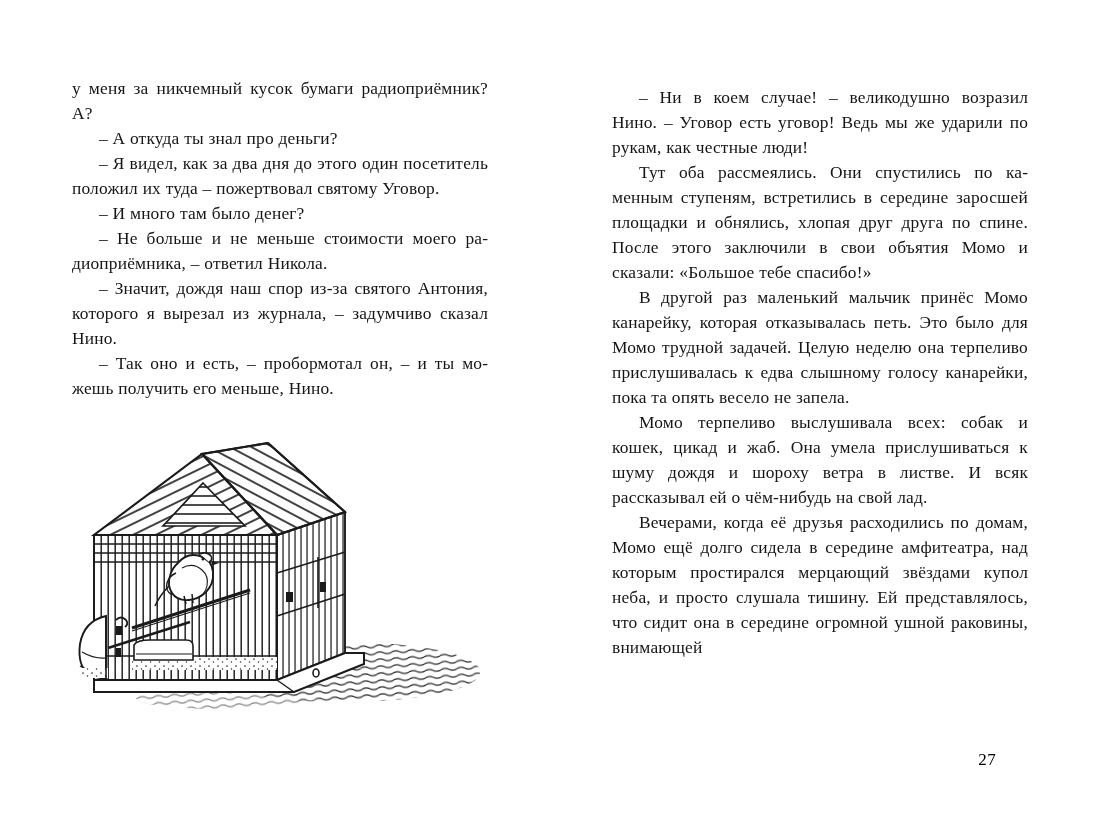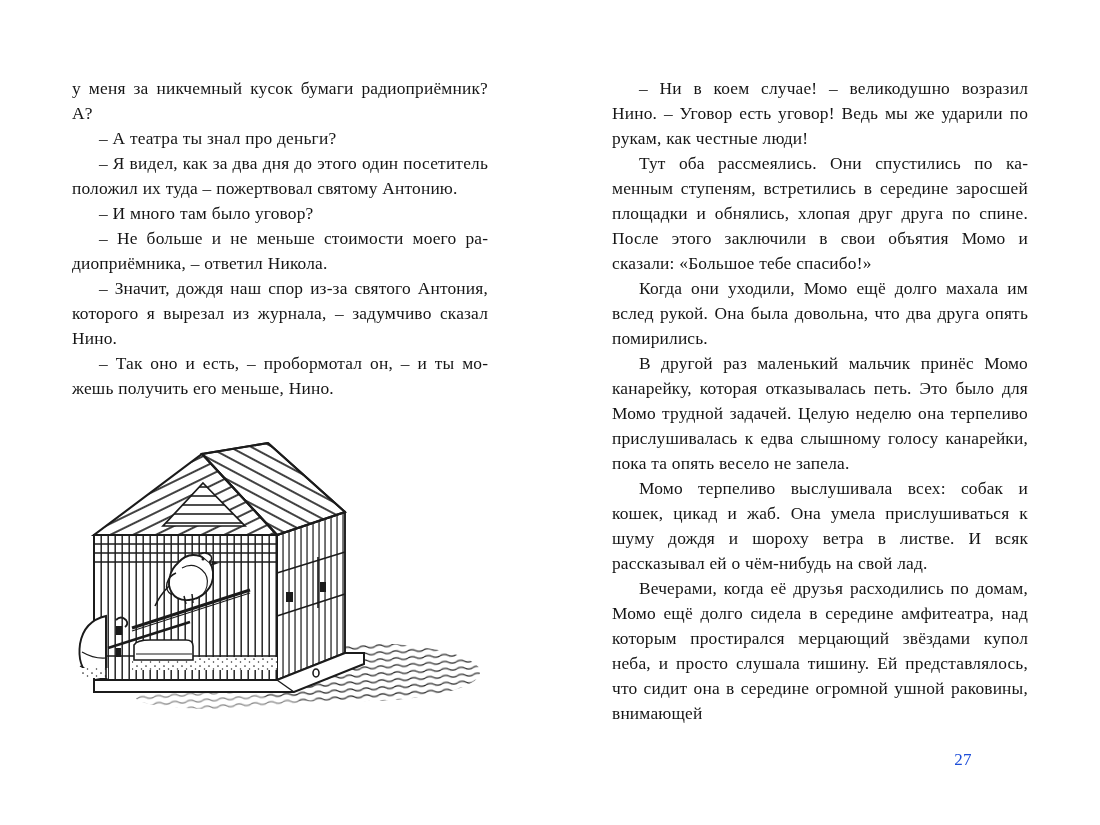--- a/index.html
+++ b/index.html
@@ -30,21 +30,21 @@
     top: 76px;
     font-size: 17.4px;
     line-height: 25.0px;
     text-align: justify;
     text-justify: inter-word;
     color: #151515;
     letter-spacing: 0.01em;
     word-spacing: 0.01em;
   }
   .col-left  { left: 72px;  width: 416px; }
-  .col-right { left: 612px; width: 416px; }
+  .col-right { left: 612px; width: 416px; margin-top: 9px; }
 
   .col p {
     margin: 0;
     text-indent: 1.55em;
     hyphens: manual;
   }
   .col p.noindent { text-indent: 0; }
 
   
   .figure {
@@ -55,45 +55,44 @@
     height: 280px;
   }
   .figure svg { display: block; width: 100%; height: 100%; }
 
   
   .folio {
     position: absolute;
     left: 930px;
     top: 750px;
     width: 66px;
-    text-align: center;
+    text-align: right;
     font-size: 17px;
-    color: #1d4ed8;
+    color: #000000;
     letter-spacing: 0.02em;
   }
 </style>
 </head>
 <body>
 
 <div class="page">
 
   <div class="col col-left">
     <p class="noindent">у меня за никчемный кусок бумаги радиопри­ёмник? А?</p>
-    <p>– А театра ты знал про деньги?</p>
-    <p>– Я видел, как за два дня до этого один посе­титель положил их туда – пожертвовал святому Антонию.</p>
-    <p>– И много там было уговор?</p>
+    <p>– А откуда ты знал про деньги?</p>
+    <p>– Я видел, как за два дня до этого один посе­титель положил их туда – пожертвовал святому Уговор.</p>
+    <p>– И много там было денег?</p>
     <p>– Не больше и не меньше стоимости моего ра­диоприёмника, – ответил Никола.</p>
     <p>– Значит, дождя наш спор из-за святого Анто­ния, которого я вырезал из журнала, – задумчи­во сказал Нино.</p>
     <p>– Так оно и есть, – пробормотал он, – и ты мо­жешь получить его меньше, Нино.</p>
   </div>
 
   <div class="col col-right">
     <p>– Ни в коем случае! – великодушно возразил Нино. – Уговор есть уговор! Ведь мы же ударили по рукам, как честные люди!</p>
     <p>Тут оба рассмеялись. Они спустились по ка­менным ступеням, встретились в середине заросшей площадки и обнялись, хлопая друг друга по спине. После этого заключили в свои объятия Момо и сказали: «Большое тебе спа­сибо!»</p>
-    <p>Когда они уходили, Момо ещё долго махала им вслед рукой. Она была довольна, что два дру­га опять помирились.</p>
     <p>В другой раз маленький мальчик принёс Момо канарейку, которая отказывалась петь. Это было для Момо трудной задачей. Целую неделю она терпеливо прислушивалась к едва слышному голосу канарейки, пока та опять ве­село не запела.</p>
     <p>Момо терпеливо выслушивала всех: собак и кошек, цикад и жаб. Она умела прислуши­ваться к шуму дождя и шороху ветра в листве. И всяк рассказывал ей о чём-нибудь на свой лад.</p>
     <p>Вечерами, когда её друзья расходились по до­мам, Момо ещё долго сидела в середине амфи­театра, над которым простирался мерцающий звёздами купол неба, и просто слушала тиши­ну. Ей представлялось, что сидит она в сере­дине огромной ушной раковины, внимающей</p>
   </div>
 
   <div class="figure">
     <svg viewBox="0 0 420 280" xmlns="http://www.w3.org/2000/svg">
       <defs>
 
         <pattern id="bars" width="7" height="10" patternUnits="userSpaceOnUse">

